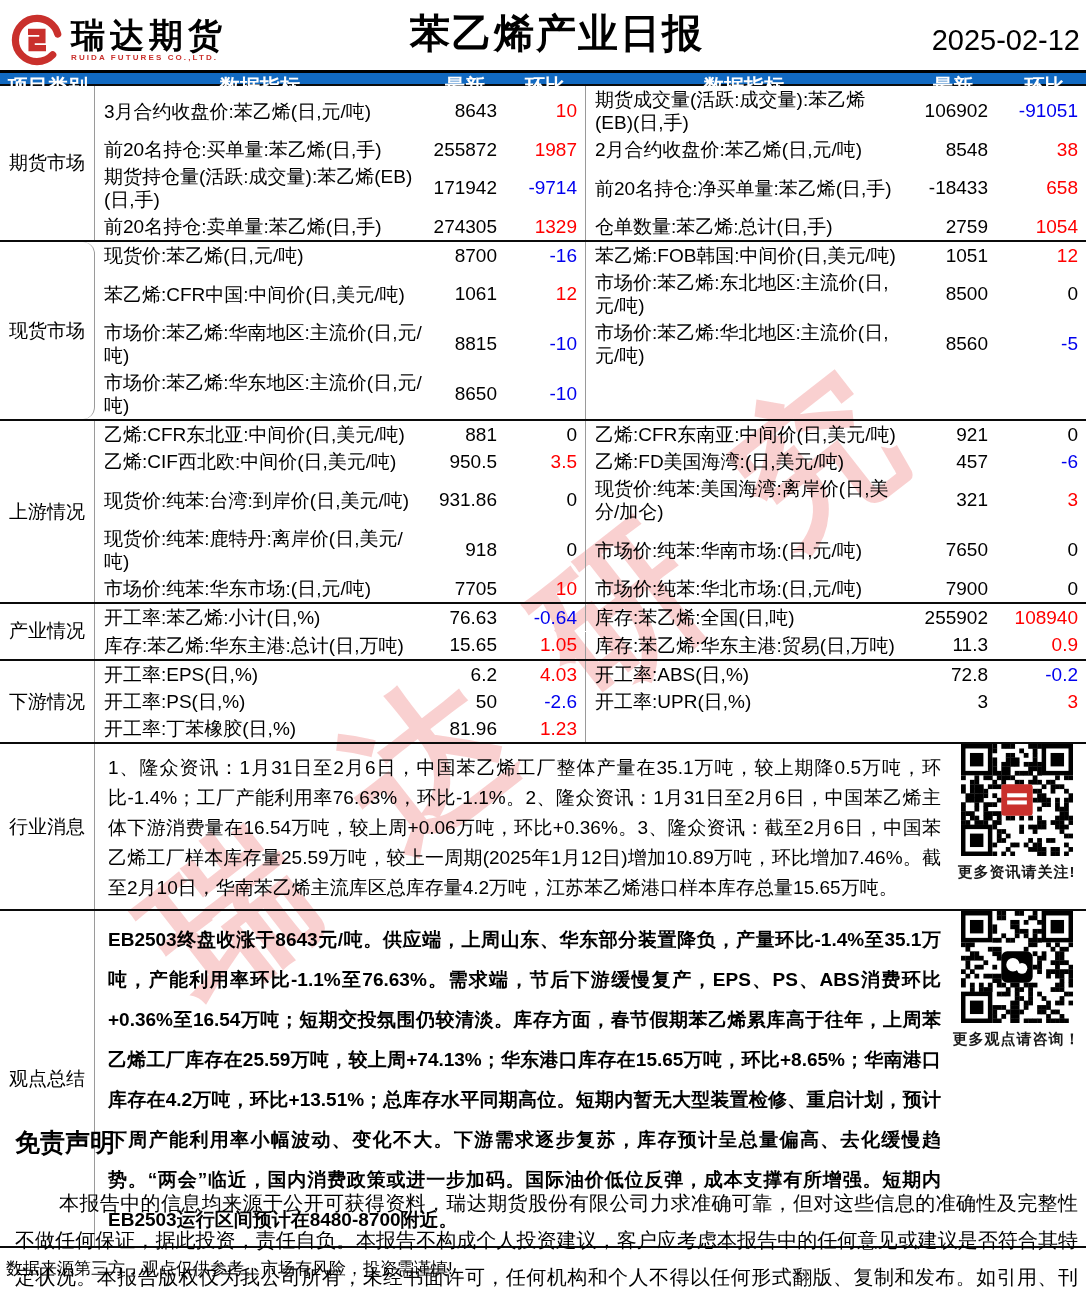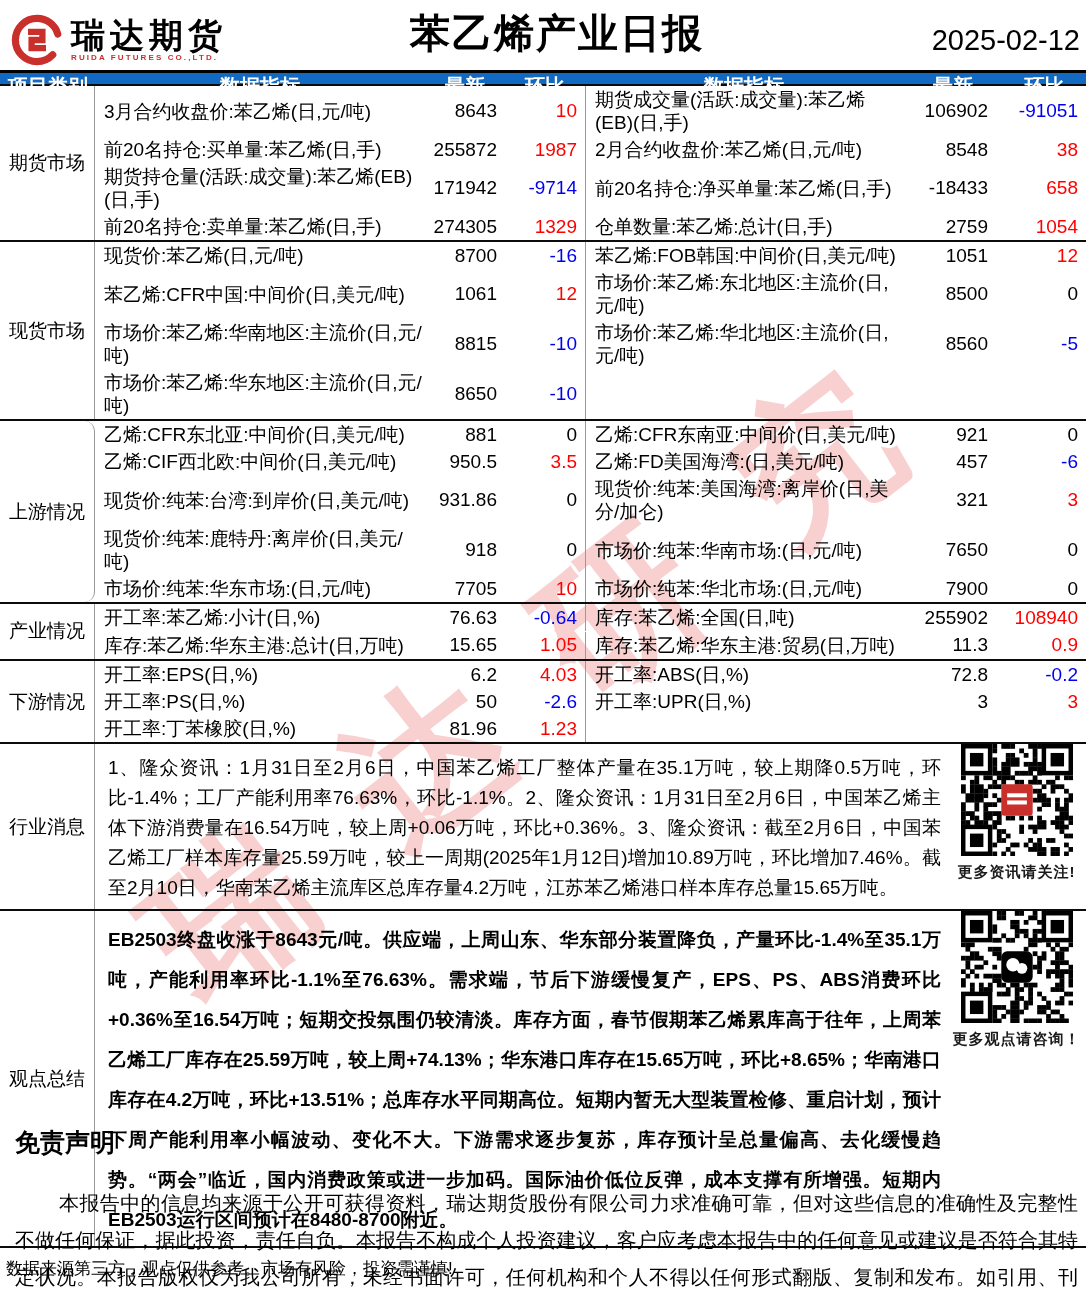--- a/index.html
+++ b/index.html
@@ -112,21 +112,21 @@
           <div class="num lat2">-18433</div>
           <div class="num pos">658</div>
           <div class="ind">前20名持仓:卖单量:苯乙烯(日,手)</div>
           <div class="num">274305</div>
           <div class="num pos">1329</div>
           <div class="ind r2">仓单数量:苯乙烯:总计(日,手)</div>
           <div class="num lat2">2759</div>
           <div class="num pos">1054</div>
         </div>
         <div class="section sec1">
-          <div class="cat" style="grid-row: 1 / span 4;">现货市场</div>
+          <div class="cat" style="grid-row: 1 / span 4; border-radius: 12px;">现货市场</div>
           <div class="ind">现货价:苯乙烯(日,元/吨)</div>
           <div class="num">8700</div>
           <div class="num neg">-16</div>
           <div class="ind r2">苯乙烯:FOB韩国:中间价(日,美元/吨)</div>
           <div class="num lat2">1051</div>
           <div class="num pos">12</div>
           <div class="ind">苯乙烯:CFR中国:中间价(日,美元/吨)</div>
           <div class="num">1061</div>
           <div class="num pos">12</div>
           <div class="ind r2">市场价:苯乙烯:东北地区:主流价(日,元/吨)</div>
@@ -139,21 +139,21 @@
           <div class="num lat2">8560</div>
           <div class="num neg">-5</div>
           <div class="ind">市场价:苯乙烯:华东地区:主流价(日,元/吨)</div>
           <div class="num">8650</div>
           <div class="num neg">-10</div>
           <div class="ind r2"></div>
           <div class="num lat2"></div>
           <div class="num "></div>
         </div>
         <div class="section sec2">
-          <div class="cat" style="grid-row: 1 / span 5; border-radius: 10px;">上游情况</div>
+          <div class="cat" style="grid-row: 1 / span 5;">上游情况</div>
           <div class="ind">乙烯:CFR东北亚:中间价(日,美元/吨)</div>
           <div class="num">881</div>
           <div class="num zero">0</div>
           <div class="ind r2">乙烯:CFR东南亚:中间价(日,美元/吨)</div>
           <div class="num lat2">921</div>
           <div class="num zero">0</div>
           <div class="ind">乙烯:CIF西北欧:中间价(日,美元/吨)</div>
           <div class="num">950.5</div>
           <div class="num pos">3.5</div>
           <div class="ind r2">乙烯:FD美国海湾:(日,美元/吨)</div>

